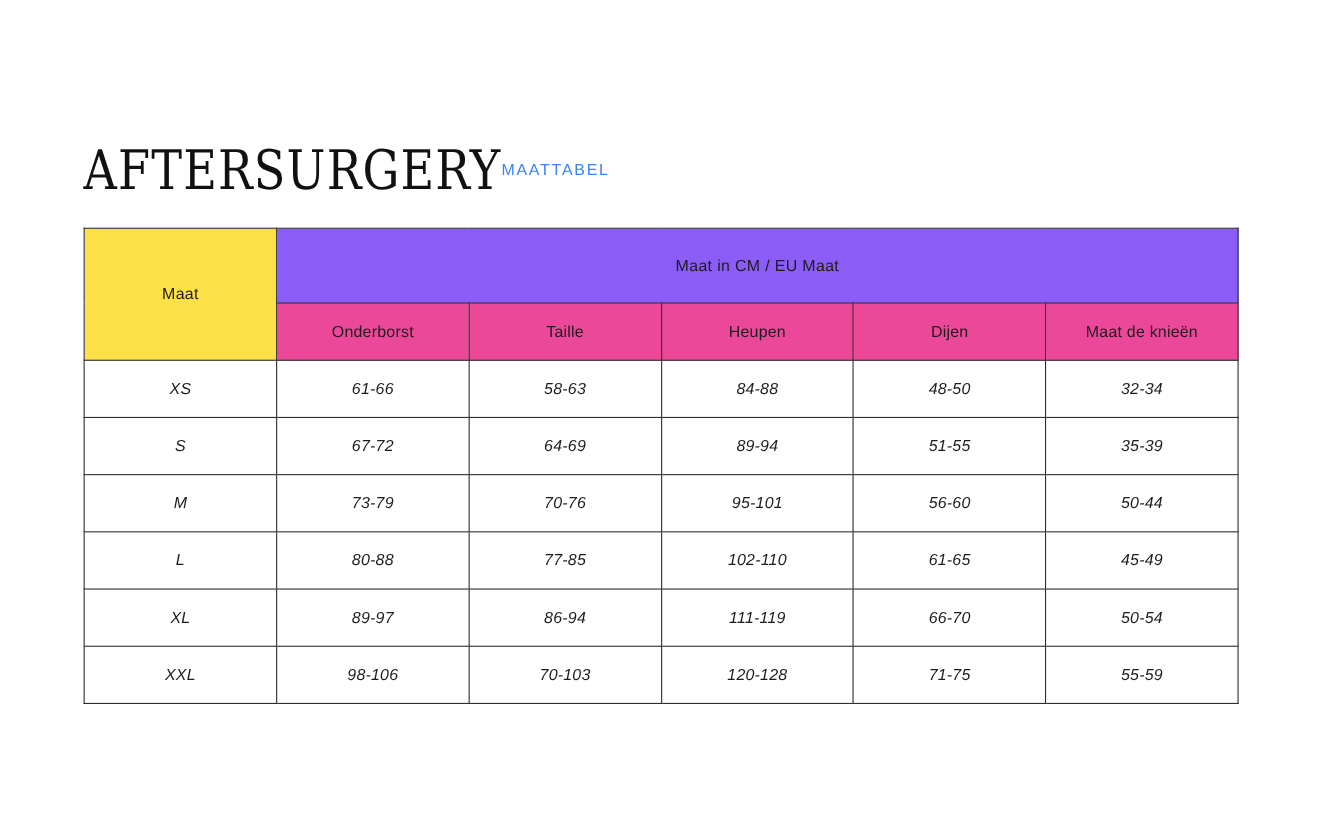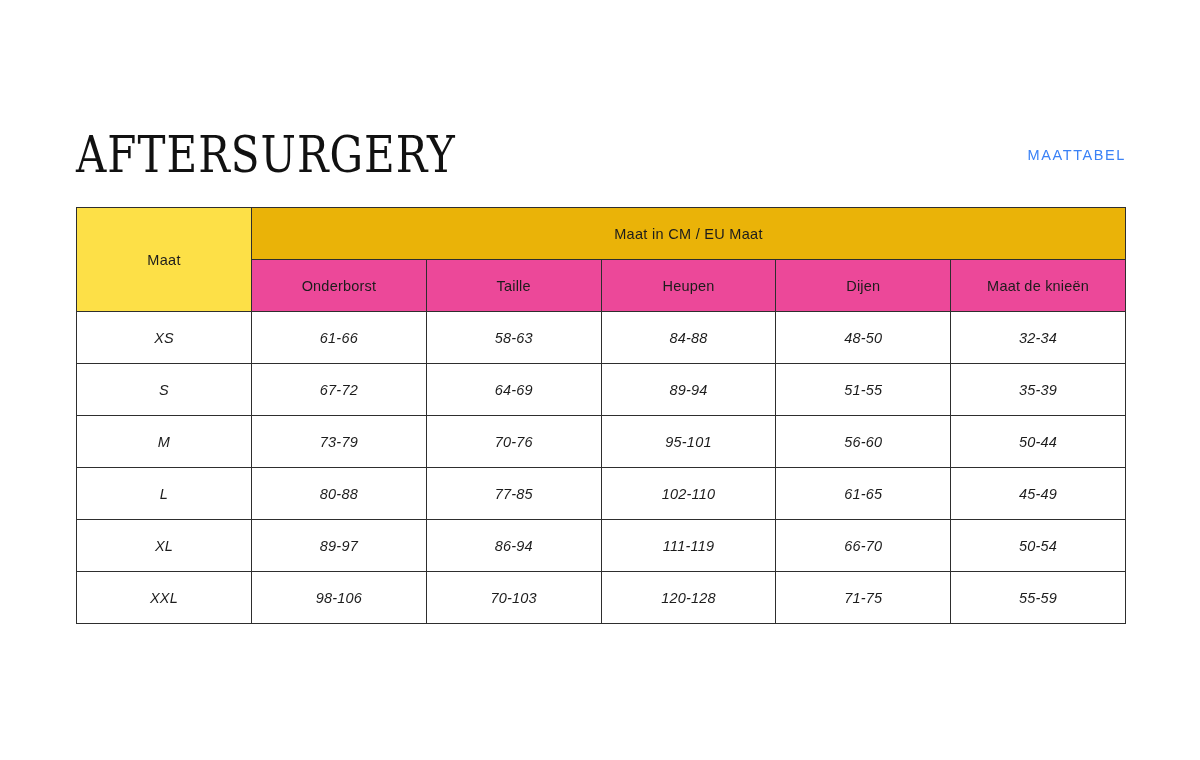--- a/index.html
+++ b/index.html
@@ -19,21 +19,21 @@
     background: #ffffff;
   }
   .header {
     position: absolute;
     left: 76px;
     top: 125px;
     width: 1050px;
     height: 60px;
     display: flex;
     align-items: center;
-    justify-content: space-between;
+    justify-content: flex-start;
   }
   .brand {
     font-family: "DejaVu Serif", serif;
     font-size: 42px;
     line-height: 1;
     letter-spacing: 1px;
     color: #111111;
     font-weight: 400;
     transform: scaleY(1.18);
     transform-origin: left center;
@@ -64,23 +64,23 @@
   }
   .corner-cell {
     background: #fde047;
     color: #ffffff;
     width: 175px;
     height: 104px;
     font-size: 14.5px;
     letter-spacing: 0.3px;
   }
   .group-cell {
-    background: #eab308;
+    background: #8b5cf6;
     color: #ffffff;
-    height: 52px;
+    height: 68px;
     font-size: 14.5px;
     letter-spacing: 0.3px;
   }
   .subhead-cell {
     background: #ec4899;
     color: #1c1c1c;
     height: 52px;
     font-size: 14.5px;
     letter-spacing: 0.2px;
   }

